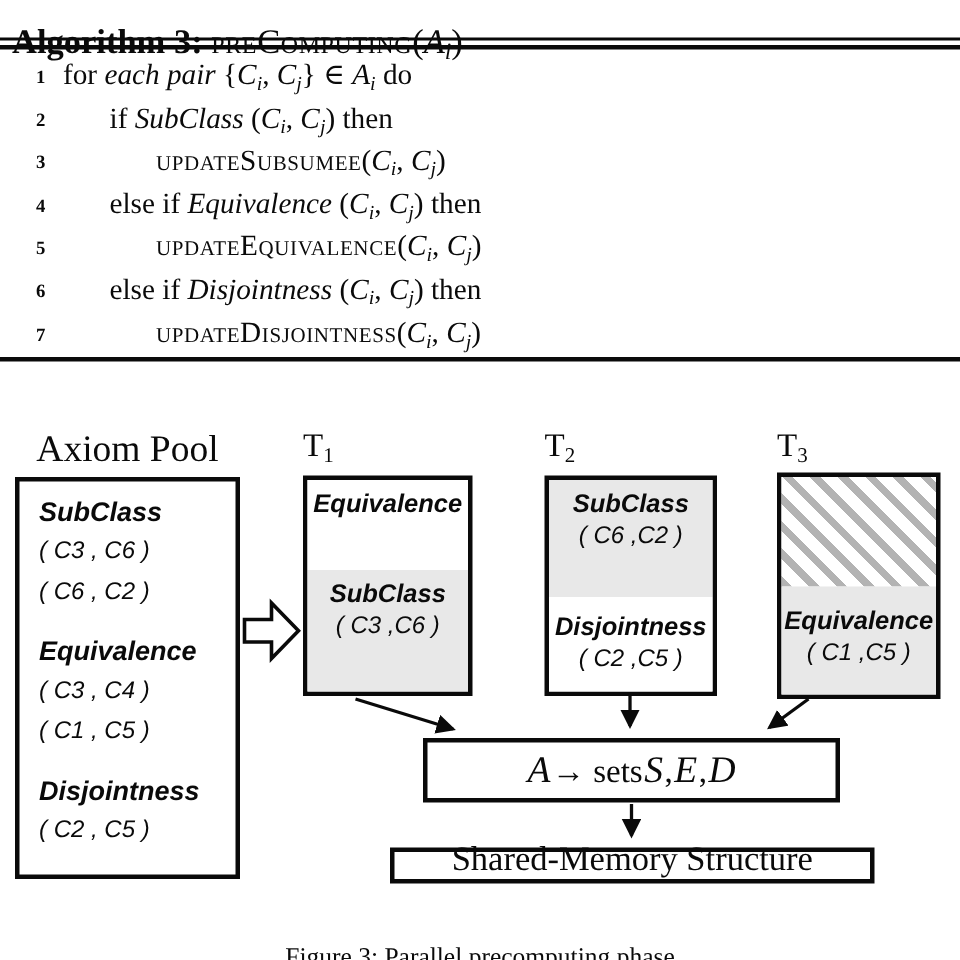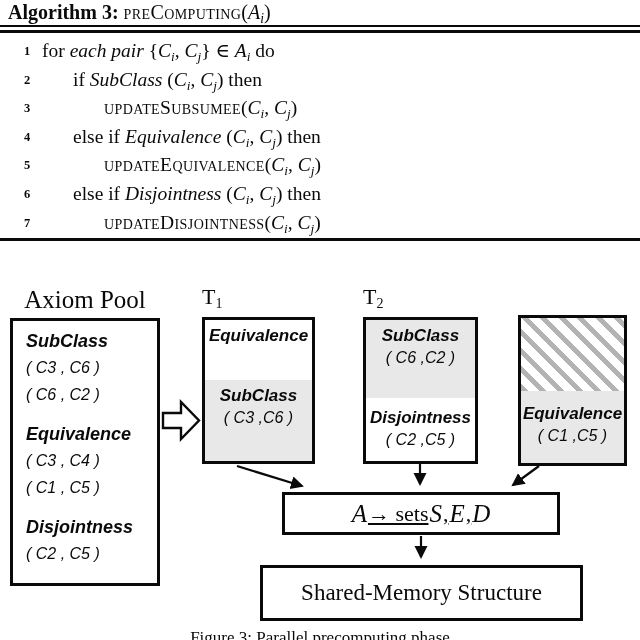--- a/index.html
+++ b/index.html
@@ -1,20 +1,20 @@
 <!DOCTYPE html>
 <html><head>
 <meta charset="utf-8">
 <style>
   html,body{margin:0;padding:0;background:#fff;}
   .page{position:relative;width:640px;height:640px;background:#fff;overflow:hidden;
         font-family:"Liberation Serif","DejaVu Serif",serif;color:#0a0a0a;}
 
   
-  .algo-title{position:absolute;left:8px;top:1px;font-size:20px;white-space:nowrap;}
+  .algo-title{position:absolute;left:8px;top:15px;font-size:23px;white-space:nowrap;}
   .tok-b{font-weight:bold;}
   .tok-sc{font-variant:small-caps;letter-spacing:.4px;}
   .tok-it{font-style:italic;}
   .tok-m i{font-style:italic;}
   sub{font-size:68%;vertical-align:-0.28em;line-height:0;}
   .rule{position:absolute;left:0;width:640px;background:#0a0a0a;}
   #rule-top1{top:25px;height:2px;}
   #rule-top2{top:30px;height:2.5px;}
   #rule-bottom{top:238px;height:3px;}
   .algo-lines{position:absolute;left:0;top:37px;width:640px;}
@@ -56,23 +56,23 @@
               font-size:16px;line-height:21px;}
   .tline-subs{font-family:"Liberation Sans","DejaVu Sans",sans-serif;font-style:italic;font-weight:700;
               font-size:12px;line-height:21px;letter-spacing:-0.2px;margin-top:44px;}
 
   .flow-svg{position:absolute;left:0;top:0;width:640px;height:640px;pointer-events:none;}
 
   #collect{position:absolute;left:282px;top:492px;width:278px;height:43px;box-sizing:border-box;
            border:3px solid #0a0a0a;background:#fff;display:flex;align-items:center;justify-content:center;
            font-size:22px;white-space:nowrap;}
   .tok-cal{font-style:italic;font-size:25px;padding:0 1px;}
-  .tok-r{font-style:normal;text-decoration:underline;}
-  #memory{position:absolute;left:260px;top:565px;width:323px;height:56px;box-sizing:border-box;
-          border:3px solid #0a0a0a;background:#fff;display:flex;align-items:center;justify-content:center;
+  .tok-r{font-style:normal;}
+  #memory{position:absolute;left:260px;top:565px;width:323px;height:24px;box-sizing:border-box;
+          border:3px solid #0a0a0a;background:#fff;display:flex;align-items:flex-end;justify-content:center;
           font-size:23px;white-space:nowrap;}
   #caption{position:absolute;left:0;top:628px;width:640px;text-align:center;font-size:17px;line-height:20px;}
 </style>
 </head>
 <body>
 
 <div class="page">
 
   <div class="algo-title" id="algo-title"><span class="tok-b">Algorithm 3: </span><span class="tok-sc">preComputing</span><span class="tok-m">(<i>A</i><sub><i>i</i></sub>)</span></div>
   <div class="rule" id="rule-top1"></div>
@@ -129,20 +129,21 @@
       <div class="pool-pair">( C6 , C2 )</div>
       <div class="pool-label gap">Equivalence</div>
       <div class="pool-pair">( C3 , C4 )</div>
       <div class="pool-pair">( C1 , C5 )</div>
       <div class="pool-label gap">Disjointness</div>
       <div class="pool-pair">( C2 , C5 )</div>
     </div>
 
   <div class="tlabel" id="lt1"><span>T</span><sub>1</sub></div>
   <div class="tlabel" id="lt2"><span>T</span><sub>2</sub></div>
+  <div class="tlabel" id="lt3"><span>T</span><sub>3</sub></div>
 
   <div class="tbox" id="t1">
       <div class="tsec white">
         <div class="tline-label">Equivalence</div>
       </div>
       <div class="tsec gray">
         <div class="tline-label">SubClass</div>
         <div class="tline-pair">( C3 ,C6 )</div>
       </div>
     </div>

